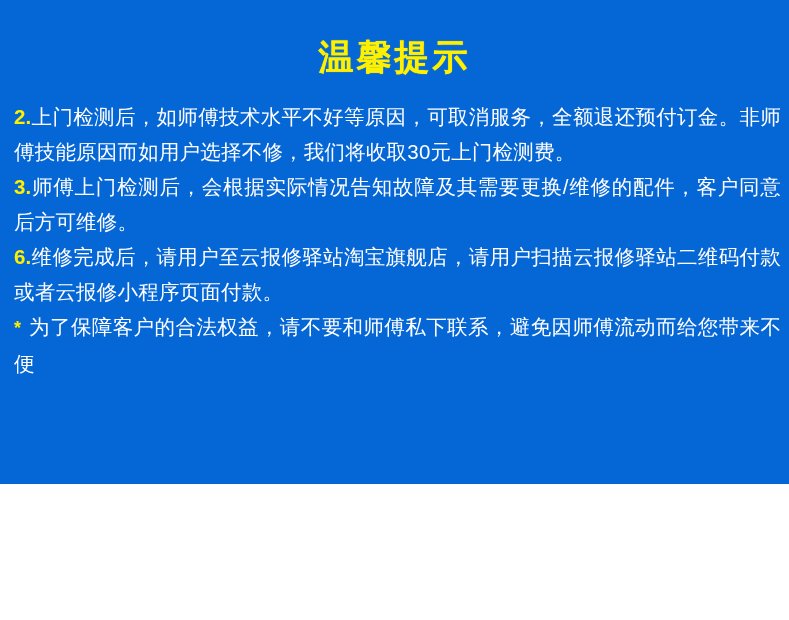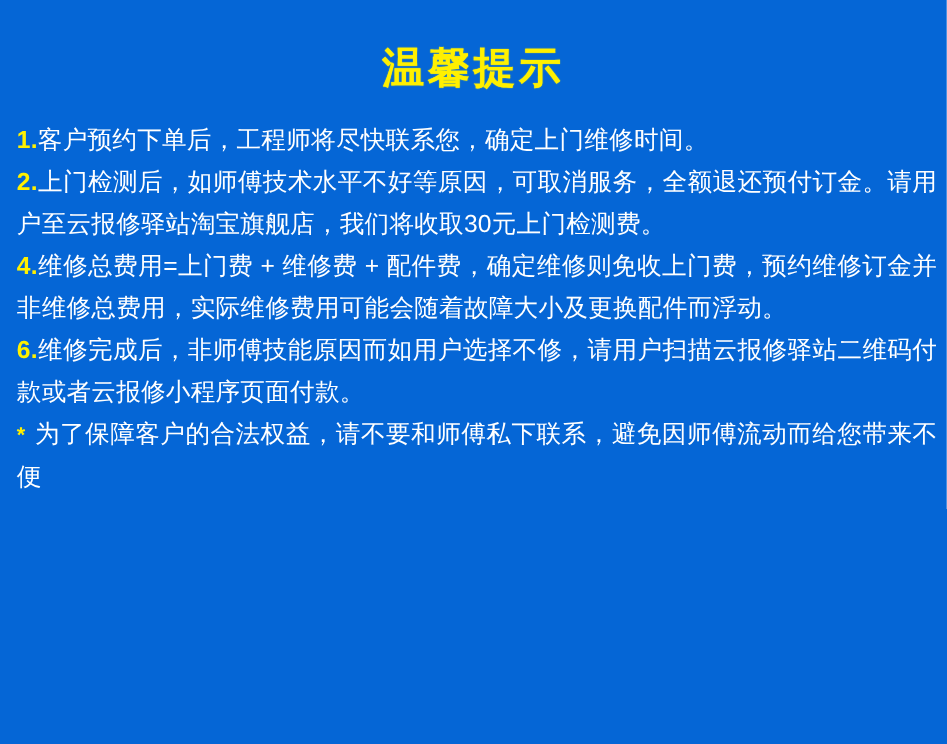--- a/index.html
+++ b/index.html
@@ -7,21 +7,21 @@
     padding: 0;
   }
   body {
     width: 789px;
     height: 620px;
     overflow: hidden;
     font-family: "Liberation Sans", "DejaVu Sans", sans-serif;
   }
   #notice-card {
     width: 789px;
-    height: 620px;
+    height: 484px;
     box-sizing: border-box;
     background: #0566D6;
     position: relative;
   }
   #notice-title {
     text-align: center;
     color: #FFF000;
     font-size: 35px;
     font-weight: bold;
     letter-spacing: 3px;
@@ -67,36 +67,33 @@
 </style>
 </head>
 <body>
 
 <div id="notice-card">
 
   <div id="notice-title">温馨提示</div>
 
   <ul id="notice-list">
 
+
     <li class="notice-item">
-      <span class="item-marker">1.</span><span class="item-text">客户预约下单后，工程师将尽快联系您，确定上门维修时间。</span>
+      <span class="item-marker">2.</span><span class="item-text">上门检测后，如师傅技术水平不好等原因，可取消服务，全额退还预付订金。非师傅技能原因而如用户选择不修，我们将收取30元上门检测费。</span>
     </li>
 
     <li class="notice-item">
-      <span class="item-marker">2.</span><span class="item-text">上门检测后，如师傅技术水平不好等原因，可取消服务，全额退还预付订金。请用户至云报修驿站淘宝旗舰店，我们将收取30元上门检测费。</span>
+      <span class="item-marker">3.</span><span class="item-text">师傅上门检测后，会根据实际情况告知故障及其需要更换/维修的配件，客户同意后方可维修。</span>
     </li>
 
 
-    <li class="notice-item">
-      <span class="item-marker">4.</span><span class="item-text">维修总费用=上门费 + 维修费 + 配件费，确定维修则免收上门费，预约维修订金并非维修总费用，实际维修费用可能会随着故障大小及更换配件而浮动。</span>
-    </li>
-
 
     <li class="notice-item">
-      <span class="item-marker">6.</span><span class="item-text">维修完成后，非师傅技能原因而如用户选择不修，请用户扫描云报修驿站二维码付款或者云报修小程序页面付款。</span>
+      <span class="item-marker">6.</span><span class="item-text">维修完成后，请用户至云报修驿站淘宝旗舰店，请用户扫描云报修驿站二维码付款或者云报修小程序页面付款。</span>
     </li>
 
 
   </ul>
 
   <div id="notice-footer">
     <span class="item-marker asterisk">*</span>
     <span class="item-text">为了保障客户的合法权益，请不要和师傅私下联系，避免因师傅流动而给您带来不便</span>
   </div>
 

